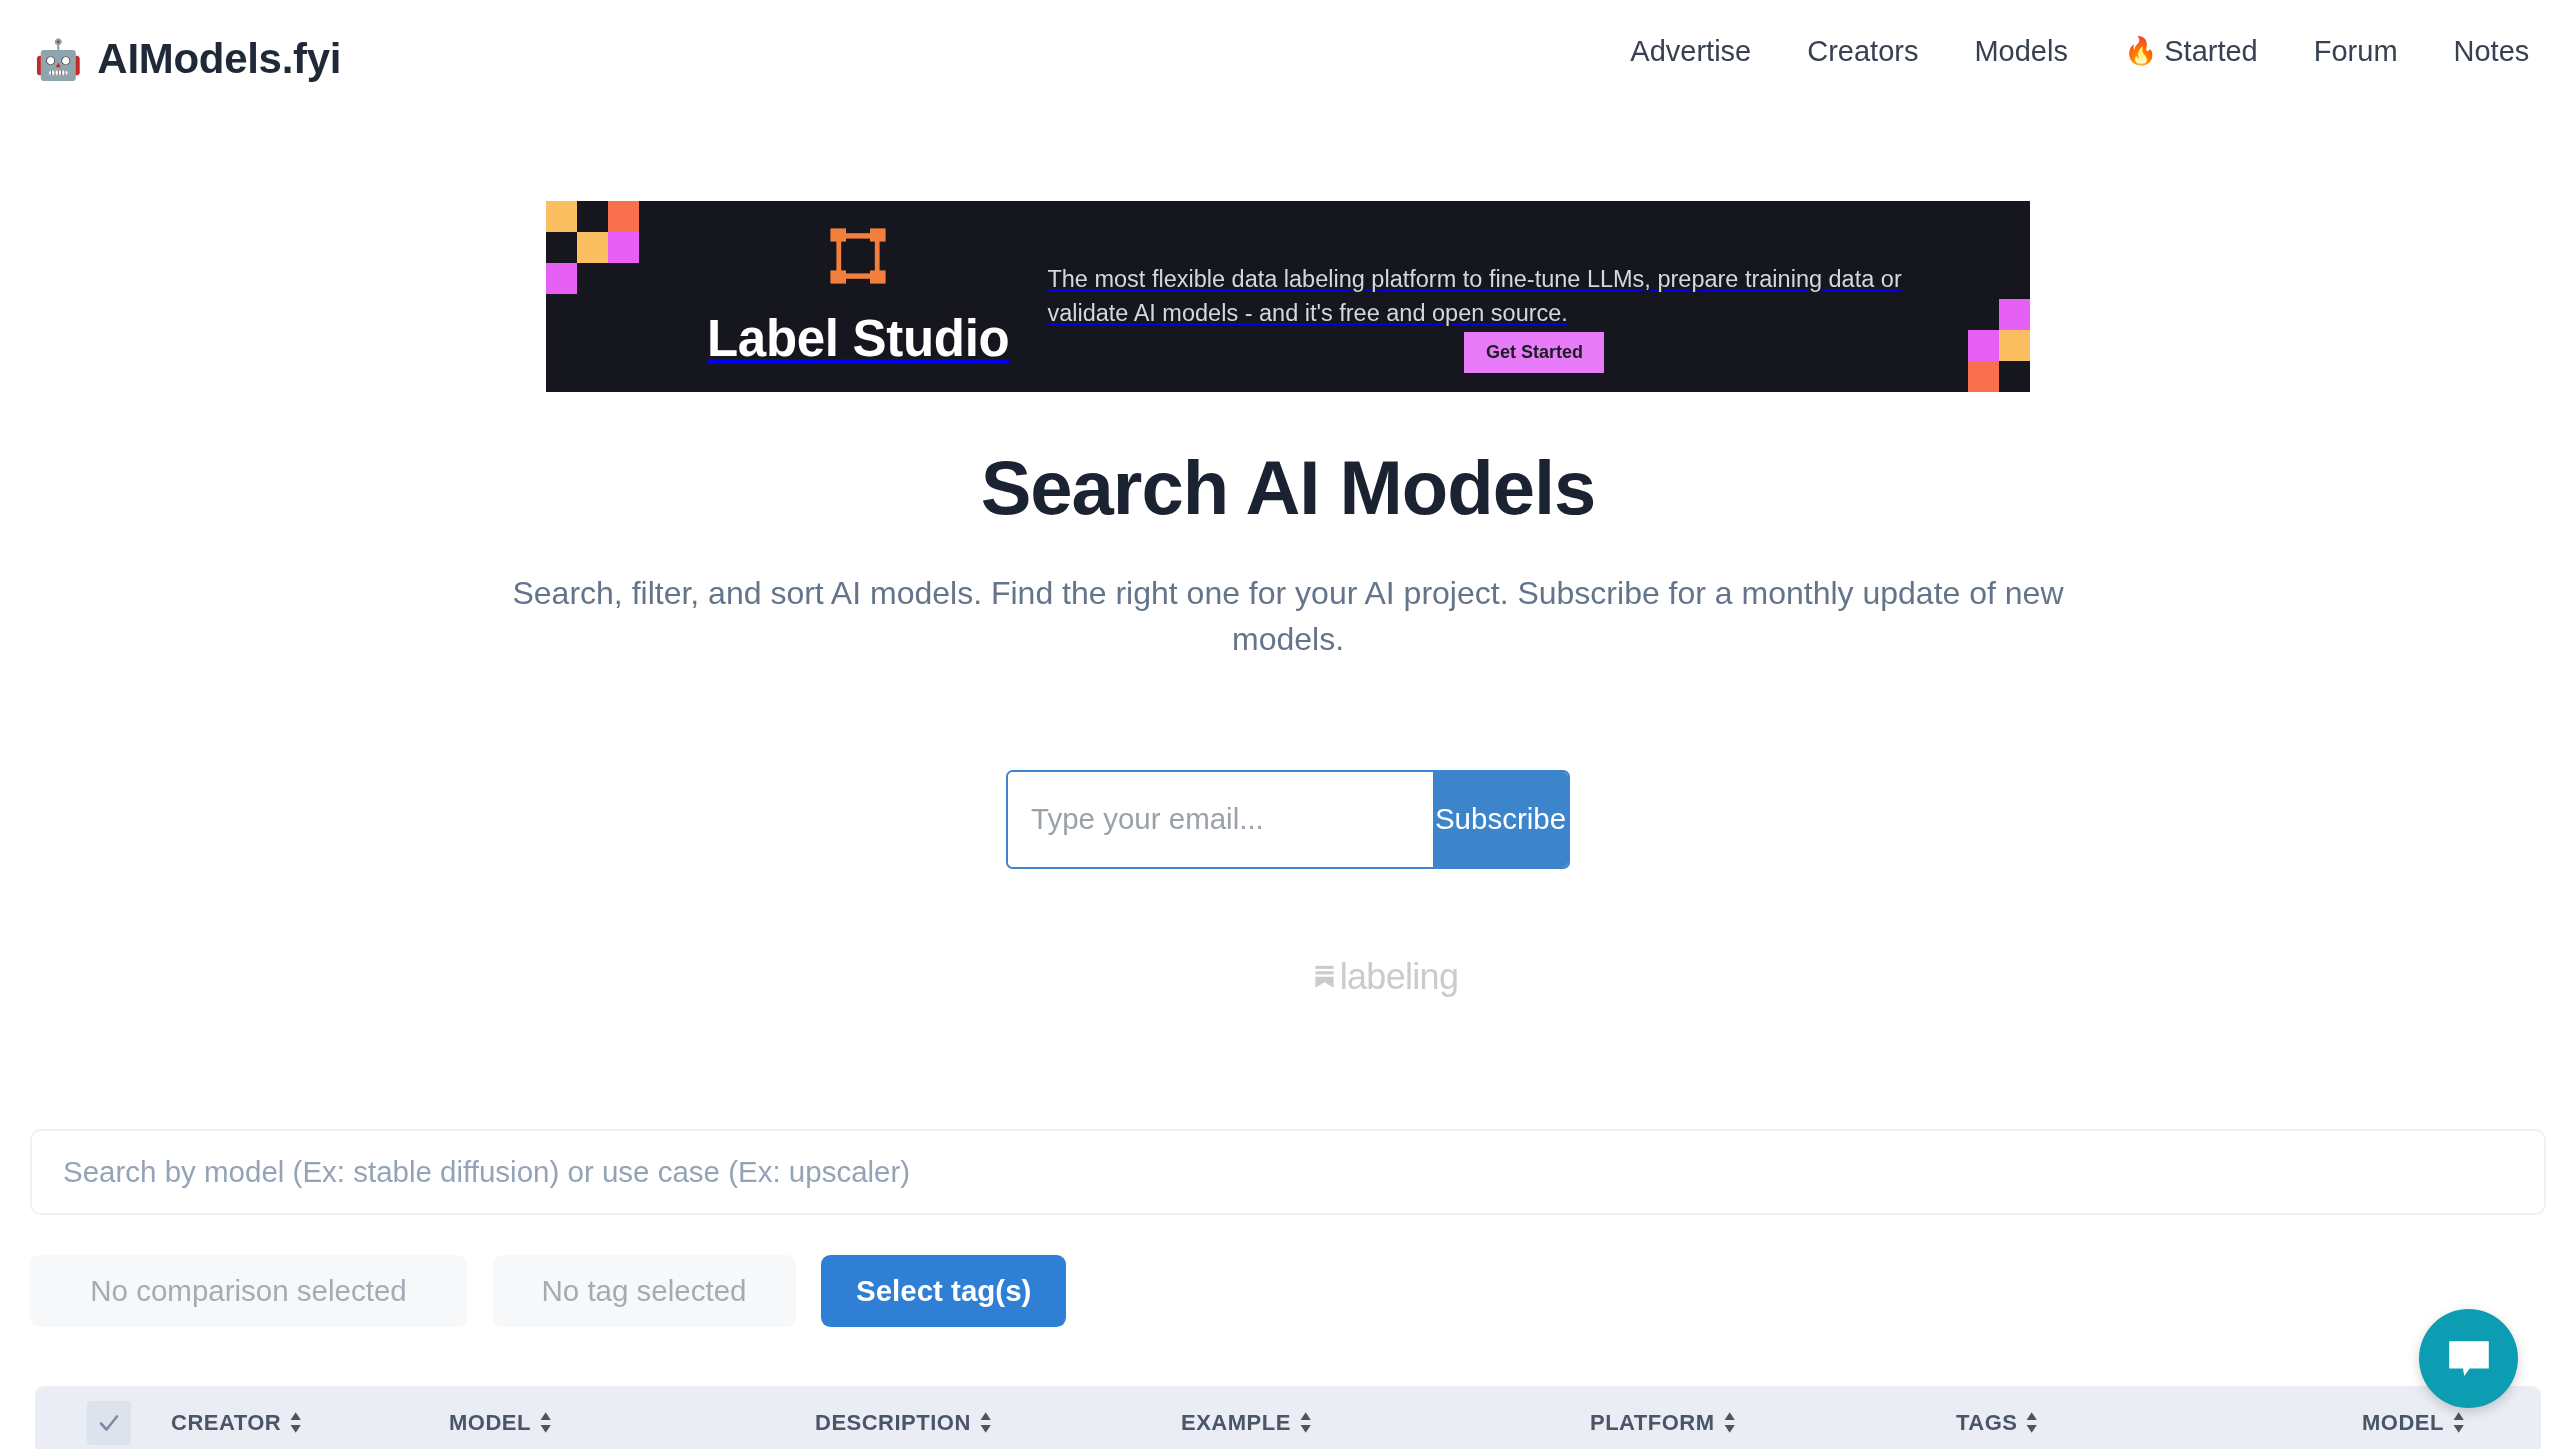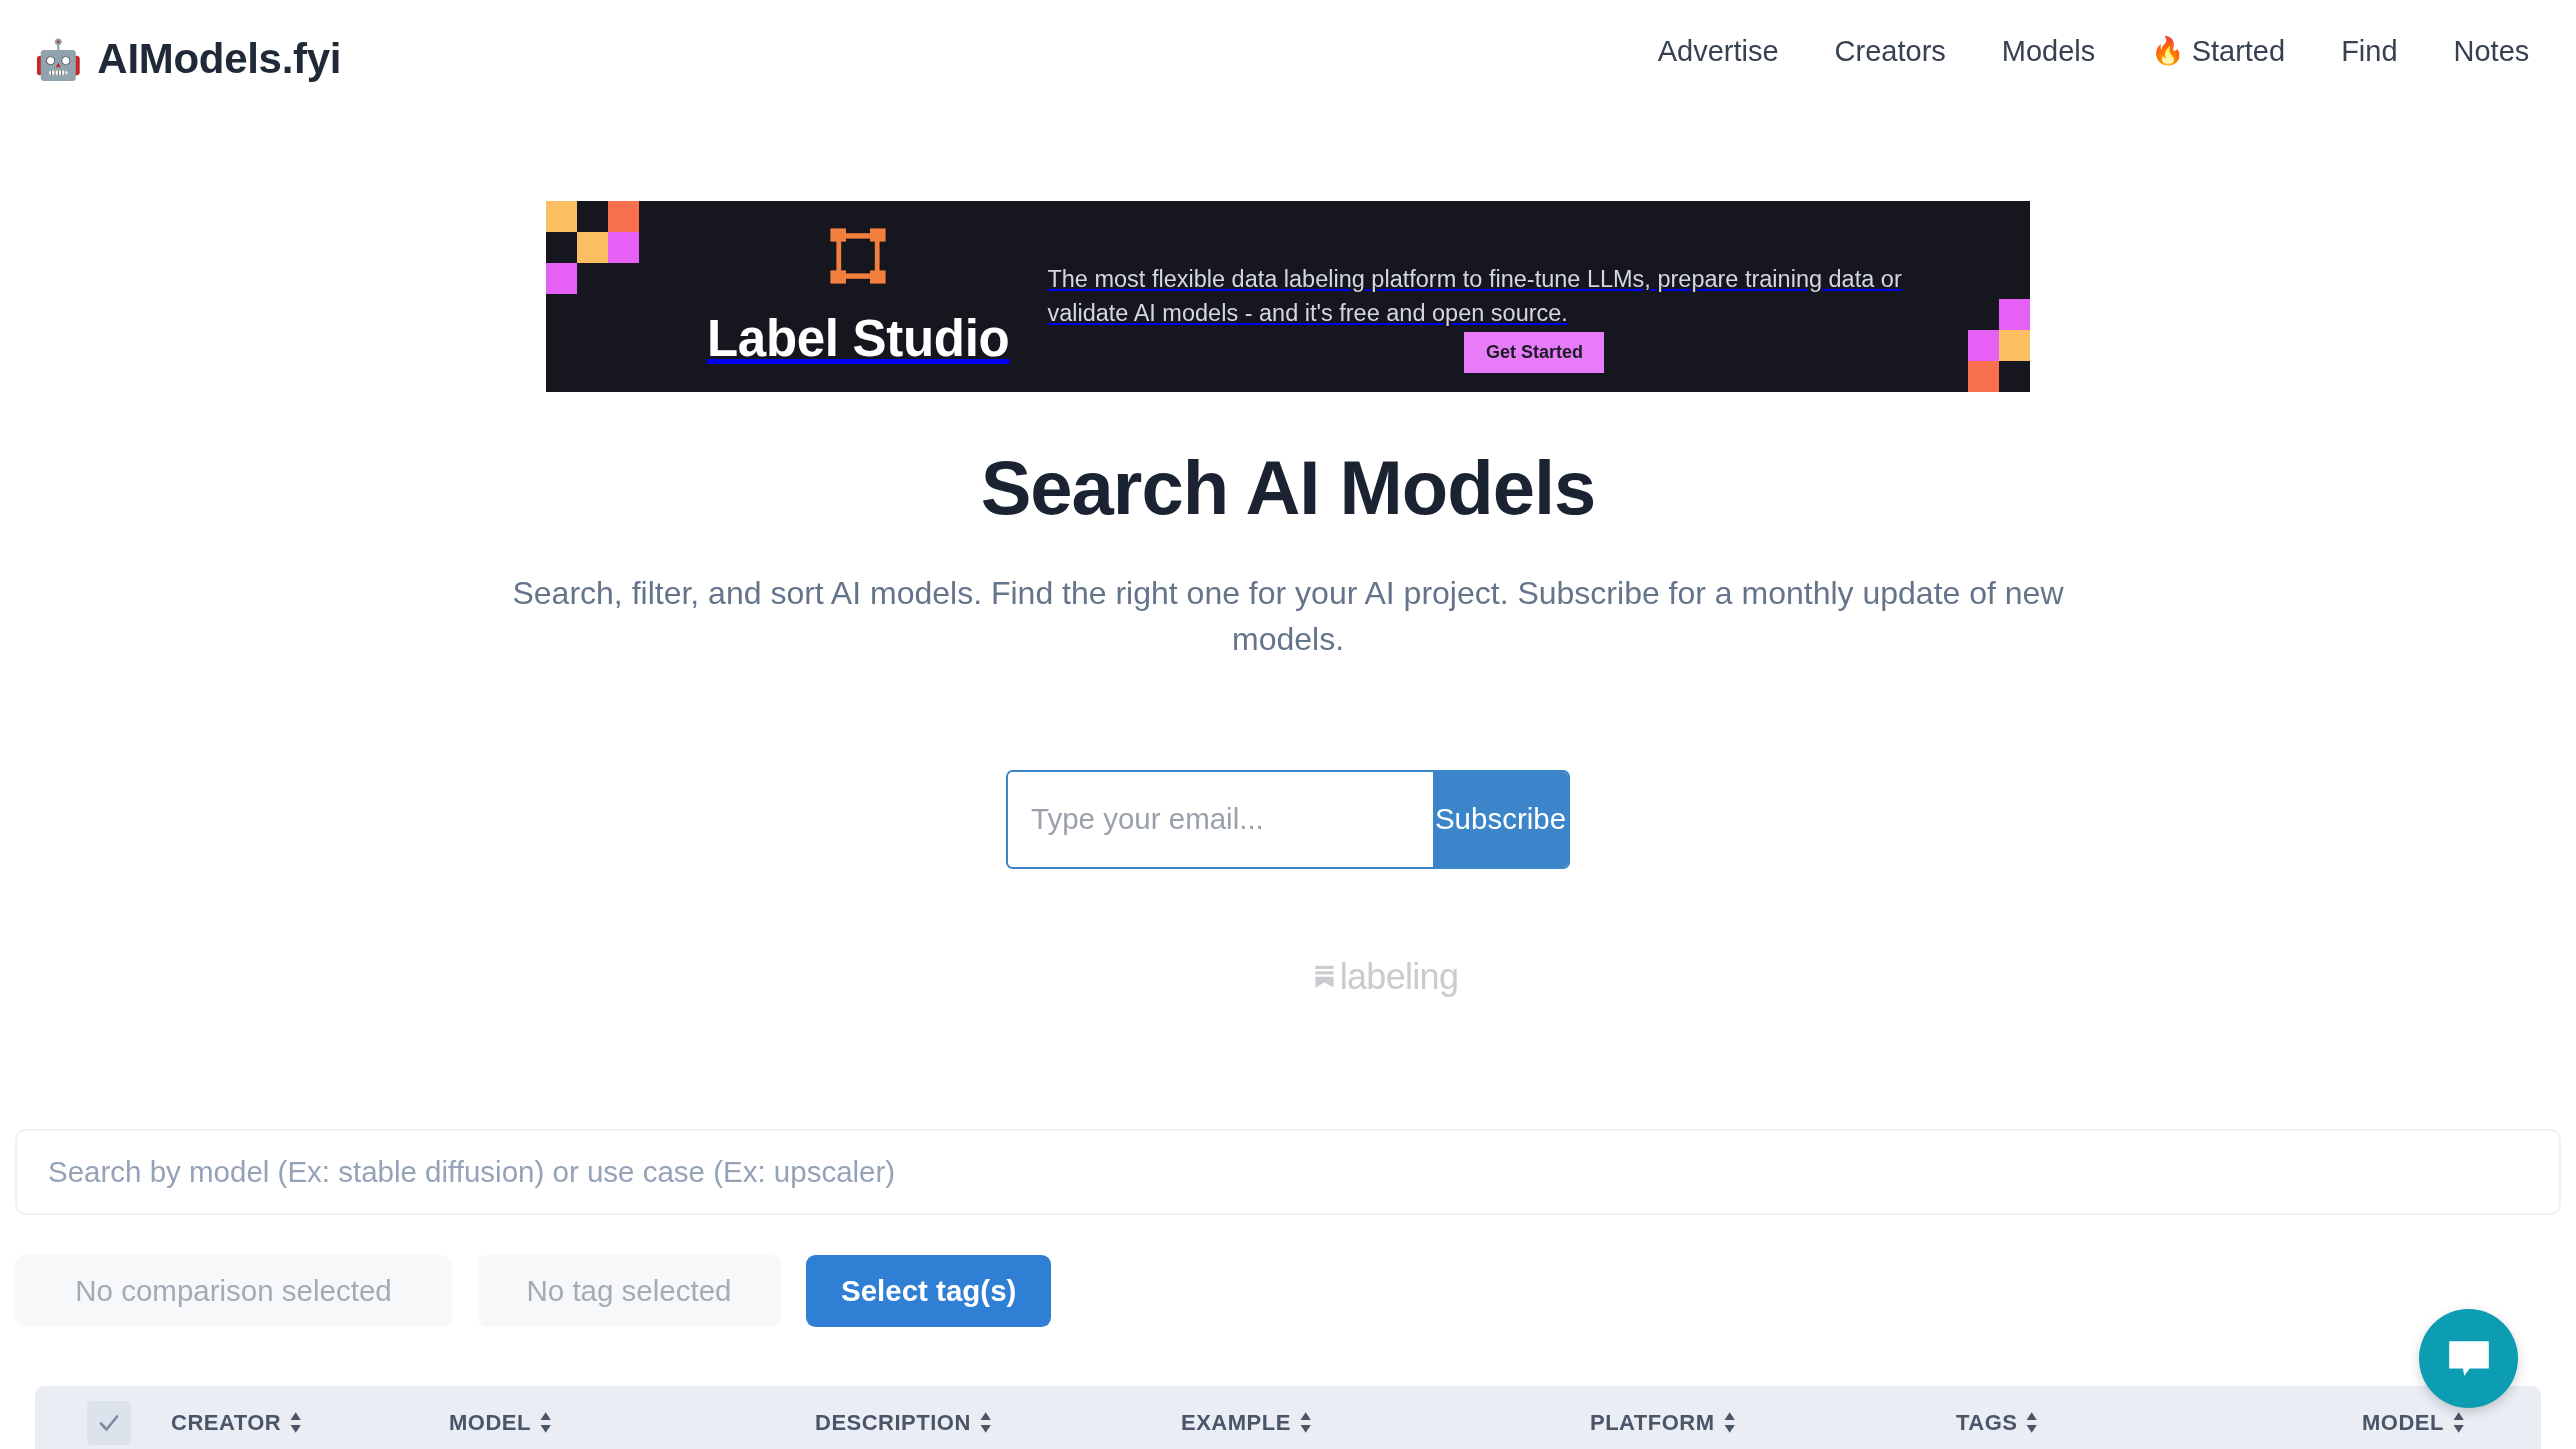--- a/index.html
+++ b/index.html
@@ -215,21 +215,21 @@
 
   .substack-mark { width: 23px; height: 25.5px; }
 
   .substack-text {
     font-size: 36px;
     color: #c9cbcf;
     letter-spacing: -0.7px;
   }
 
   
-  .search-section { padding: 0 15px; margin-top: 131px; }
+  .search-section { padding: 0 30px; margin-top: 131px; }
 
   .model-search {
     width: 100%;
     height: 86px;
     border: 2px solid #eef1f6;
     border-radius: 10.7px;
     font-size: 29.5px;
     color: #475569;
     padding: 0 31px;
     outline: none;
@@ -355,21 +355,21 @@
       <span>Creators</span>
     </a>
     <a class="nav-link" href="#">
       <span>Models</span>
     </a>
     <a class="nav-link" href="#">
       <span class="nav-fire">🔥</span>
       <span>Started</span>
     </a>
     <a class="nav-link" href="#">
-      <span>Find</span>
+      <span>Forum</span>
     </a>
     <a class="nav-link" href="#">
       <span>Notes</span>
     </a>
   </nav>
 </header>
 
 <div class="banner-wrap">
   <a class="ad-banner" href="#">
 

